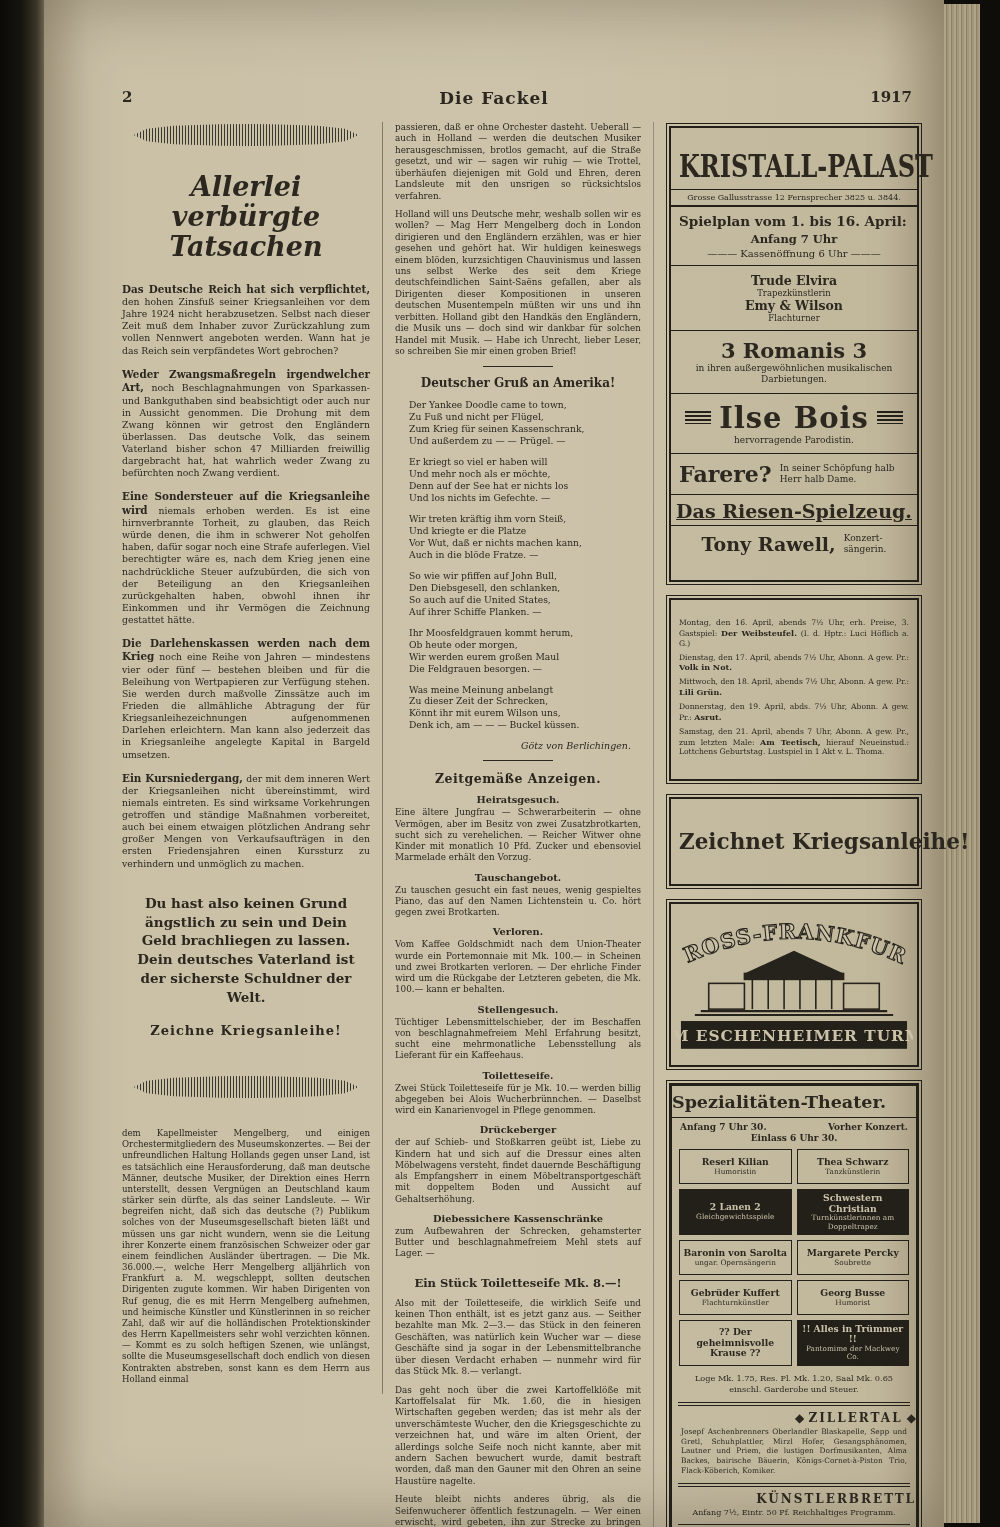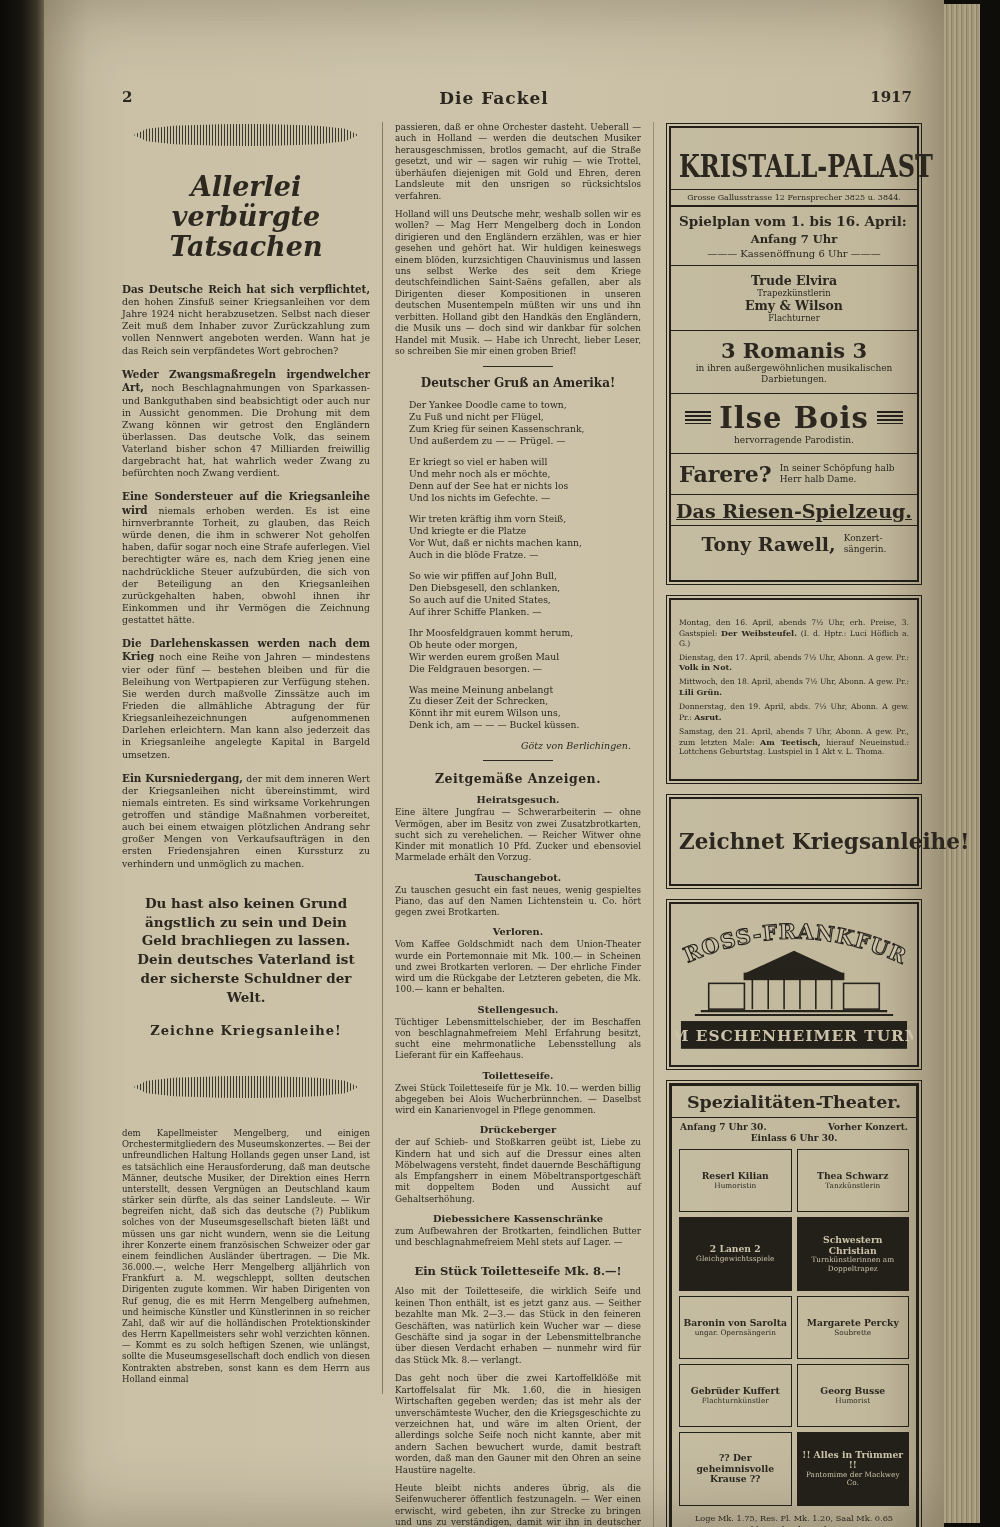--- a/index.html
+++ b/index.html
@@ -85,25 +85,25 @@
   .nt-title{font-size:17px;font-weight:bold;letter-spacing:1px;}
   .nt-entry{font-size:7.6px;line-height:1.3;margin:0 0 4px;text-align:justify;}
   .nt-entry b{font-size:8px;}
   
   .banner{font-weight:bold;font-size:21.5px;text-align:center;padding:12px 0;white-space:nowrap;}
   
   .gf-box{padding:4px 4px 6px;}
   .gf-box svg{display:block;width:100%;height:auto;}
   
   .sp-box{border:3px solid #23201a;outline:1px solid #23201a;outline-offset:2px;margin:6px 3px 14px;padding:0 0 6px;background:rgba(40,30,10,.03);}
-  .sp-title{font-weight:bold;font-size:17.5px;text-align:center;border-bottom:1px solid #23201a;padding:6px 0 5px;}
+  .sp-title{font-weight:bold;font-size:17.5px;border-bottom:1px solid #23201a;padding:6px 0 5px;}
   .sp-times{display:flex;justify-content:space-between;font-weight:bold;font-size:9px;padding:4px 8px 0;}
   .sp-einlass{text-align:center;font-weight:bold;font-size:9px;margin:1px 0 6px;}
   .sp-grid{display:grid;grid-template-columns:1fr 1fr;gap:5px;padding:0 7px;}
-  .sp-cell{border:1px solid #23201a;text-align:center;padding:17px 2px;min-height:27px;
+  .sp-cell{border:1px solid #23201a;text-align:center;padding:3px 2px;min-height:27px;
     display:flex;flex-direction:column;justify-content:center;}
   .sp-name{font-weight:bold;font-size:9.2px;line-height:1.15;}
   .sp-role{font-size:7.3px;line-height:1.15;}
   .sp-cell.inv{background:#23201a;}
   .sp-cell.inv .sp-name,.sp-cell.inv .sp-role{color:#cbc2a9;}
   .sp-prices{font-size:8.2px;text-align:center;line-height:1.3;padding:7px 10px 4px;}
   .sp-div{border-top:1px solid #23201a;border-bottom:1px solid #23201a;height:2px;margin:4px 6px;}
   .sp-sub-title{font-weight:bold;font-size:12px;text-align:right;letter-spacing:2px;margin:5px 0 2px;}
   .sp-sub-title .dia{letter-spacing:0;}
   .sp-sub-text{font-size:7.4px;line-height:1.3;text-align:justify;padding:0 9px 4px;}
@@ -189,21 +189,21 @@
       <p class="anz-text">Zu tauschen gesucht ein fast neues, wenig gespieltes Piano, das auf den Namen Lichtenstein u. Co. hört gegen zwei Brotkarten.</p>
       <div class="anz-title">Verloren.</div>
       <p class="anz-text">Vom Kaffee Goldschmidt nach dem Union-Theater wurde ein Portemonnaie mit Mk. 100.— in Scheinen und zwei Brotkarten verloren. — Der ehrliche Finder wird um die Rückgabe der Letzteren gebeten, die Mk. 100.— kann er behalten.</p>
       <div class="anz-title">Stellengesuch.</div>
       <p class="anz-text">Tüchtiger Lebensmittelschieber, der im Beschaffen von beschlagnahmefreiem Mehl Erfahrung besitzt, sucht eine mehrmonatliche Lebensstellung als Lieferant für ein Kaffeehaus.</p>
       <div class="anz-title">Toiletteseife.</div>
       <p class="anz-text">Zwei Stück Toiletteseife für je Mk. 10.— werden billig abgegeben bei Alois Wucherbrünnchen. — Daselbst wird ein Kanarienvogel in Pflege genommen.</p>
       <div class="anz-title">Drückeberger</div>
       <p class="anz-text">der auf Schieb- und Stoßkarren geübt ist, Liebe zu Kindern hat und sich auf die Dressur eines alten Möbelwagens versteht, findet dauernde Beschäftigung als Empfangsherr in einem Möbeltransportgeschäft mit doppeltem Boden und Aussicht auf Gehaltserhöhung.</p>
       <div class="anz-title">Diebessichere Kassenschränke</div>
-      <p class="anz-text">zum Aufbewahren der Brotkarten, feindlichen Butter und beschlagnahmefreiem Mehl stets auf Lager. —</p>
+      <p class="anz-text">zum Aufbewahren der Schrecken, gehamsterter Butter und beschlagnahmefreiem Mehl stets auf Lager. —</p>
 
       <div class="soap-title">Ein Stück Toiletteseife Mk. 8.—!</div>
       <p class="mid-par">Also mit der Toiletteseife, die wirklich Seife und keinen Thon enthält, ist es jetzt ganz aus. — Seither bezahlte man Mk. 2—3.— das Stück in den feineren Geschäften, was natürlich kein Wucher war — diese Geschäfte sind ja sogar in der Lebensmittelbranche über diesen Verdacht erhaben — nunmehr wird für das Stück Mk. 8.— verlangt.</p>
       <p class="mid-par">Das geht noch über die zwei Kartoffelklöße mit Kartoffelsalat für Mk. 1.60, die in hiesigen Wirtschaften gegeben werden; das ist mehr als der unverschämteste Wucher, den die Kriegsgeschichte zu verzeichnen hat, und wäre im alten Orient, der allerdings solche Seife noch nicht kannte, aber mit andern Sachen bewuchert wurde, damit bestraft worden, daß man den Gauner mit den Ohren an seine Haustüre nagelte.</p>
       <p class="mid-par">Heute bleibt nichts anderes übrig, als die Seifenwucherer öffentlich festzunageln. — Wer einen erwischt, wird gebeten, ihn zur Strecke zu bringen und uns zu verständigen, damit wir ihn in deutscher Frakturschrift hell aufleuchten lassen können. —</p>
 
     </div>
 
     <div class="col col-right">
 

